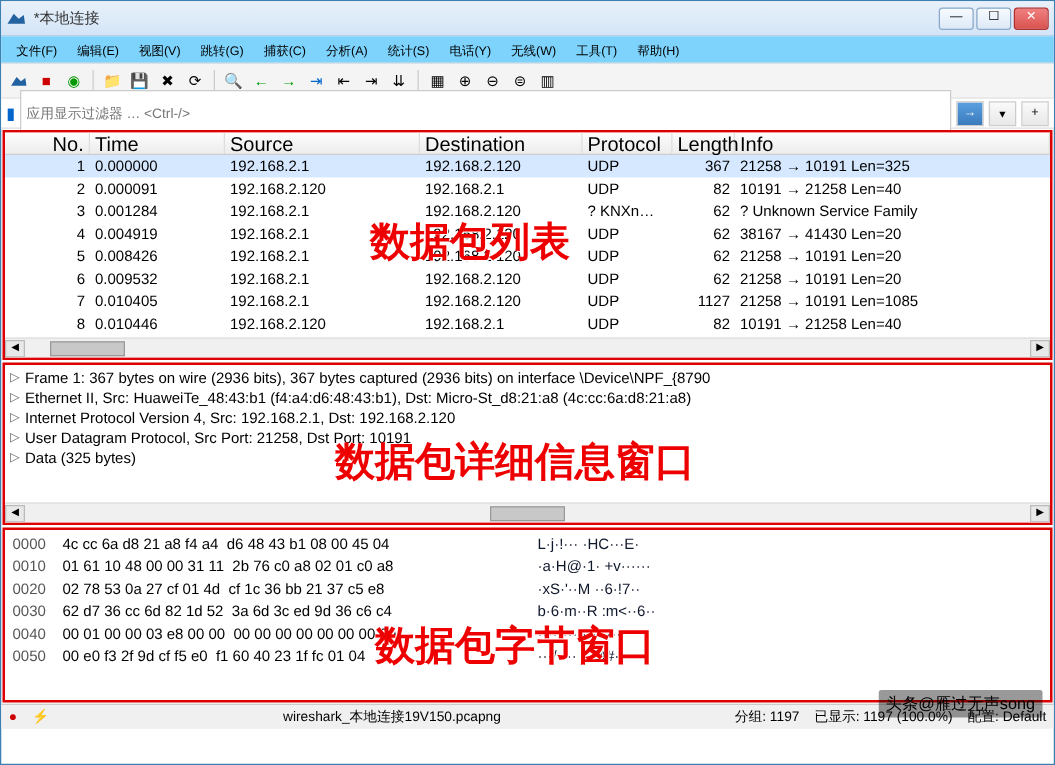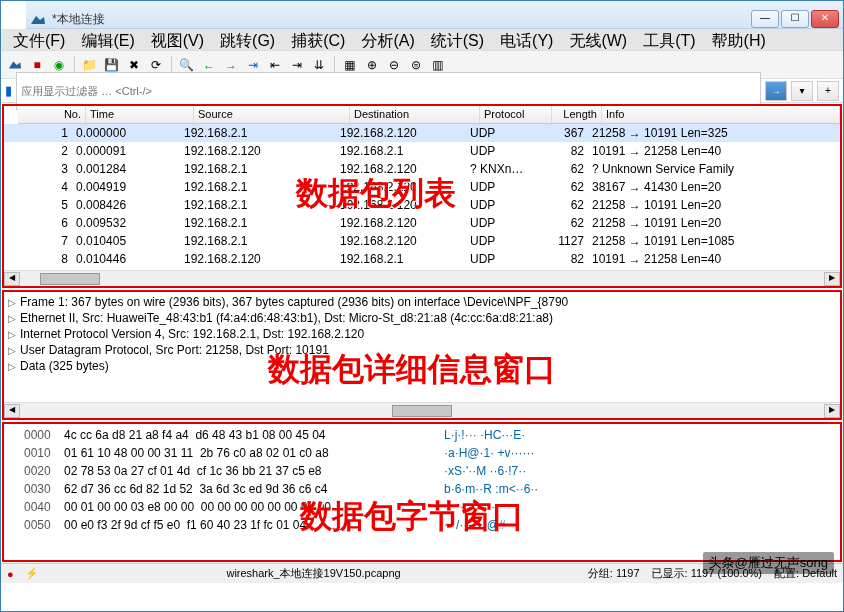--- a/index.html
+++ b/index.html
@@ -1,43 +1,43 @@
 <!DOCTYPE html>
 <html><head>
 <meta charset="utf-8">
 <style>
 * { margin: 0; padding: 0; box-sizing: border-box; font-family: "Microsoft YaHei", "SimSun", Arial, sans-serif; }
 body { background: #f0f0f0; width: 844px; height: 612px; overflow: hidden; position: relative; }
 
 .window { width: 844px; height: 612px; border: 1px solid #3c7fb1; background: #fff; display: flex; flex-direction: column; }
 
-.titlebar { height: 28px; background: linear-gradient(#e8f1fb, #d4e5f7); display: flex; align-items: flex-end; padding: 0 4px; border-bottom: 1px solid #b8cfe5; margin-left: 25px; }
+.titlebar { height: 28px; background: linear-gradient(#e8f1fb, #d4e5f7); display: flex; align-items: center; padding: 0 4px; border-bottom: 1px solid #b8cfe5; }
 .titlebar .icon { width: 16px; height: 16px; margin-right: 6px; }
 .titlebar .title { flex: 1; font-size: 12px; color: #333; }
 .winbtns { display: flex; gap: 2px; }
 .winbtn { width: 28px; height: 18px; border: 1px solid #8aa8c8; background: linear-gradient(#f7fbff,#dde9f7); border-radius: 3px; font-size: 10px; text-align: center; line-height: 14px; cursor: pointer; }
 .winbtn.close { background: linear-gradient(#f08080,#d9534f); border-color: #b03030; color: #fff; }
 .winbtn.max { background: linear-gradient(#f7fbff,#dde9f7); }
 
-.menubar { height: 22px; background: #e5e5e5; display: flex; align-items: flex-start; padding: 0 4px; font-size: 16px; border-bottom: 1px solid #ddd; }
+.menubar { height: 22px; background: #7dd3fc; display: flex; align-items: flex-end; padding: 0 4px; font-size: 10px; border-bottom: 1px solid #ddd; }
 .menubar span { padding: 2px 8px; cursor: pointer; }
 
 .toolbar { height: 28px; background: #f4f4f4; display: flex; align-items: center; padding: 2px 4px; gap: 2px; border-bottom: 1px solid #ddd; }
 .tbtn { width: 20px; height: 20px; border: 1px solid transparent; display: flex; align-items: center; justify-content: center; cursor: pointer; font-size: 12px; }
 .tsep { width: 1px; height: 18px; background: #ccc; margin: 0 3px; }
 
 .filterbar { height: 24px; display: flex; align-items: center; padding: 2px 4px; gap: 4px; border-bottom: 1px solid #ddd; background: #fff; }
 .filter-input { flex: 1; height: 20px; border: 1px solid #ccc; font-size: 11px; padding: 18px 4px; color: #888; }
 .filter-btn { width: 22px; height: 20px; border: 1px solid #ccc; background: linear-gradient(#fafafa,#e8e8e8); cursor: pointer; font-size: 10px; display: flex; align-items: center; justify-content: center; }
 .filter-btn.go { background: linear-gradient(#5aa0e0,#3a7abd); color: #fff; }
 
 .panel { border: 2px solid #d00; margin: 1px; position: relative; }
 
 .packet-list { height: 184px; overflow: hidden; display: flex; flex-direction: column; }
-.plist-header { display: flex; background: linear-gradient(#fdfdfd,#ececec); border-bottom: 1px solid #ccc; font-size: 11px; height: 18px; margin-left: 14px; }
+.plist-header { display: flex; background: linear-gradient(#fdfdfd,#ececec); border-bottom: 1px solid #ccc; font-size: 16px; height: 18px; }
 .plist-header div { padding: 2px 4px; border-right: 1px solid #ddd; }
 .plist-body { flex: 1; overflow-y: scroll; font-family: Consolas, monospace; font-size: 12px; }
 .prow { display: flex; height: 18px; align-items: center; }
 .prow.sel { background: #d6e8ff; }
 .prow div { padding: 0 4px; white-space: nowrap; overflow: hidden; }
 .c-no { width: 68px; text-align: right; }
 .c-time { width: 108px; }
 .c-src { width: 156px; }
 .c-dst { width: 130px; }
 .c-proto { width: 72px; }
@@ -46,25 +46,25 @@
 .hscroll { height: 16px; background: #f0f0f0; border-top: 1px solid #ddd; display: flex; align-items: center; }
 .hscroll .thumb { width: 60px; height: 12px; background: #c8c8c8; border: 1px solid #999; margin-left: 20px; }
 .hscroll .arrow { width: 16px; height: 14px; background: #e8e8e8; border: 1px solid #bbb; font-size: 8px; text-align: center; }
 
 .details { height: 130px; overflow: hidden; font-family: Consolas, monospace; font-size: 12px; }
 .details-body { padding: 2px; overflow-y: scroll; height: 110px; }
 .drow { padding: 1px 2px; display: flex; align-items: center; }
 .drow .exp { width: 12px; color: #666; font-size: 10px; cursor: pointer; }
 
 .hexpanel { height: 140px; overflow: hidden; font-family: Consolas, monospace; font-size: 12px; }
-.hexbody { padding: 2px 20px; overflow-y: scroll; height: 140px; line-height: 18px; }
+.hexbody { padding: 2px 6px; overflow-y: scroll; height: 140px; line-height: 18px; }
 .hexrow { display: flex; white-space: pre; }
 .hexoff { width: 40px; color: #555; }
 .hexbytes { width: 380px; }
-.hexascii { flex: 1; color: #0369a1; }
+.hexascii { flex: 1; color: #0f172a; }
 
 .statusbar { height: 20px; background: #f0f0f0; border-top: 1px solid #ccc; display: flex; align-items: center; font-size: 11px; padding: 0 6px; gap: 12px; }
 .statusbar .file { flex: 1; text-align: center; }
 
 .overlay-label { position: absolute; font-family: "KaiTi","STKaiti",serif; font-size: 32px; font-weight: bold; color: #e00; pointer-events: none; text-shadow: 1px 1px 0 #fff; z-index: 100; }
 .ov1 { top: 172px; left: 296px; }
 .ov2 { top: 348px; left: 268px; }
 .ov3 { top: 495px; left: 300px; }
 
 .watermark { position: absolute; right: 10px; bottom: 38px; font-size: 13px; color: #000000; background: rgba(0,0,0,0.4); padding: 2px 6px; border-radius: 2px; z-index: 200; margin-top: 32px; }

